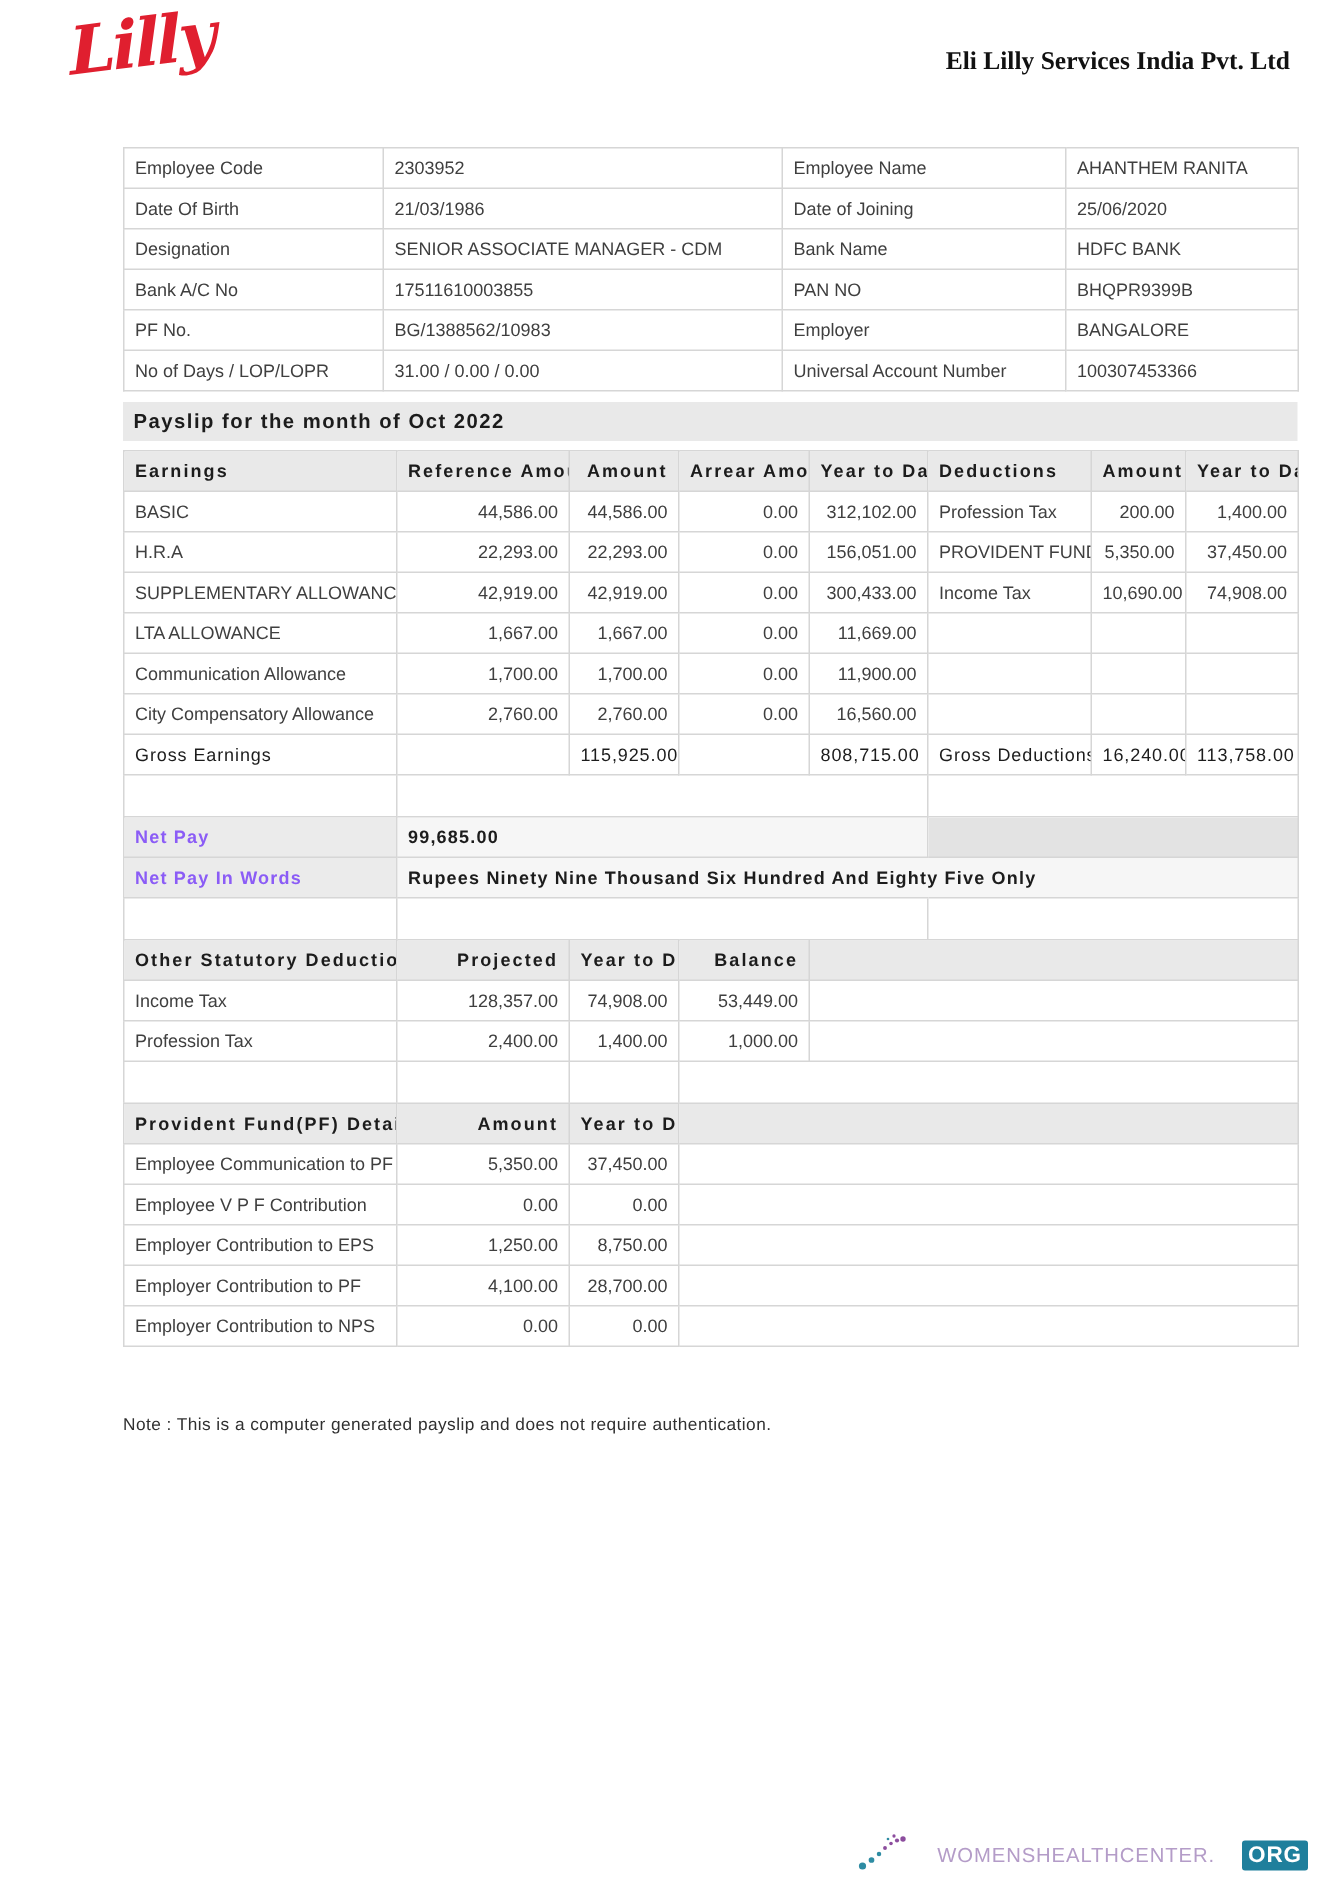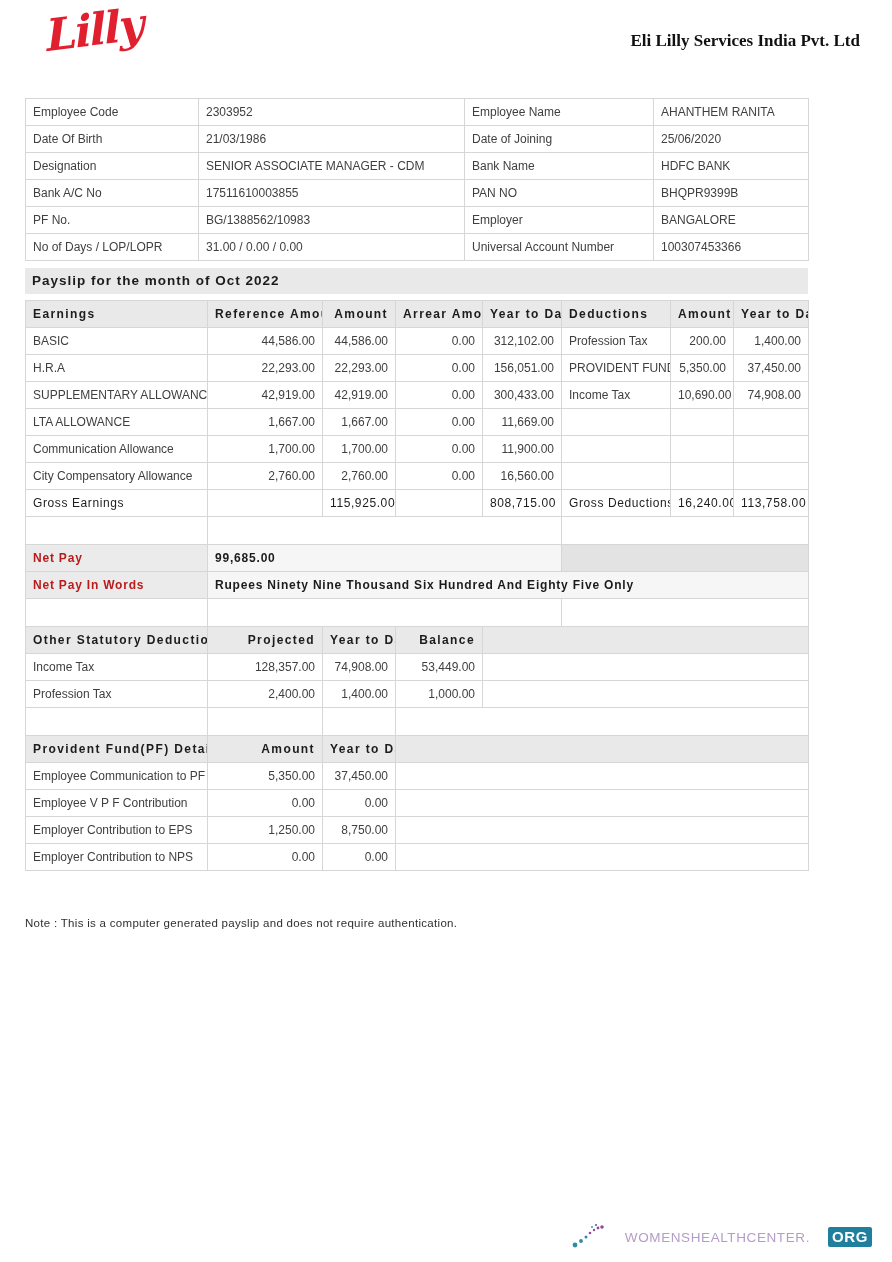--- a/index.html
+++ b/index.html
@@ -21,21 +21,21 @@
     font-family:"DejaVu Serif", serif;font-style:italic;font-weight:bold;
     font-size:44px;color:var(--lilly-red);
     transform:rotate(-7deg) skewX(-4deg);letter-spacing:-2px;
   }
   .company-name{
     position:absolute;right:32px;top:31px;
     font-family:"Liberation Serif", serif;font-weight:bold;
     font-size:17px;color:#111;
   }
   
-  .content{margin-left:25px;width:783px;}
+  .content{margin-left:82px;width:783px;}
   table{border-collapse:collapse;table-layout:fixed;width:783px;}
   td,th{
     border:1px solid var(--border-gray);
     padding:0 7px;font-size:12px;font-weight:normal;color:#3f3f3f;
     overflow:hidden;white-space:nowrap;text-align:left;
   }
   tr{height:27px;}
   th.head{
     background:var(--header-gray);font-weight:bold;color:#1c1c1c;
     letter-spacing:1.4px;font-size:12px;
@@ -45,21 +45,21 @@
     margin-top:7px;margin-bottom:6px;height:26px;line-height:26px;
     background:var(--header-gray);padding-left:7px;
     font-weight:bold;font-size:13.5px;letter-spacing:1px;color:#1c1c1c;
   }
   .totals-row td{font-weight:normal;color:#1c1c1c;letter-spacing:0.6px;}
   
   .spacer-table td{
     border-top:none;border-bottom:none;height:25px;background:#fff;
   }
   
-  .netpay td.lab{background:#ebebeb;font-weight:bold;letter-spacing:0.8px;color:#b91c1c;}
+  .netpay td.lab{background:#ebebeb;font-weight:bold;letter-spacing:0.8px;color:#8b5cf6;}
   .netpay td.val{background:#f6f6f6;font-weight:bold;letter-spacing:0.8px;color:#1c1c1c;}
   .netpay td.tail{background:#e3e3e3;}
   
   .note{margin-top:46px;font-size:11.5px;letter-spacing:0.3px;color:#303030;}
   
   .footer{
     position:absolute;right:20px;bottom:9px;
     display:flex;align-items:center;gap:18px;
   }
   .wm-text{color:var(--watermark-lavender);font-size:13.5px;letter-spacing:0.6px;}
@@ -346,20 +346,26 @@
       <tr>
         <td>Employee V P F Contribution</td>
         <td class="num">0.00</td>
         <td class="num">0.00</td>
         <td></td>
       </tr>
       <tr>
         <td>Employer Contribution to EPS</td>
         <td class="num">1,250.00</td>
         <td class="num">8,750.00</td>
+        <td></td>
+      </tr>
+      <tr>
+        <td>Employer Contribution to PF</td>
+        <td class="num">4,100.00</td>
+        <td class="num">28,700.00</td>
         <td></td>
       </tr>
       <tr>
         <td>Employer Contribution to NPS</td>
         <td class="num">0.00</td>
         <td class="num">0.00</td>
         <td></td>
       </tr>
     </tbody>
       </table>

